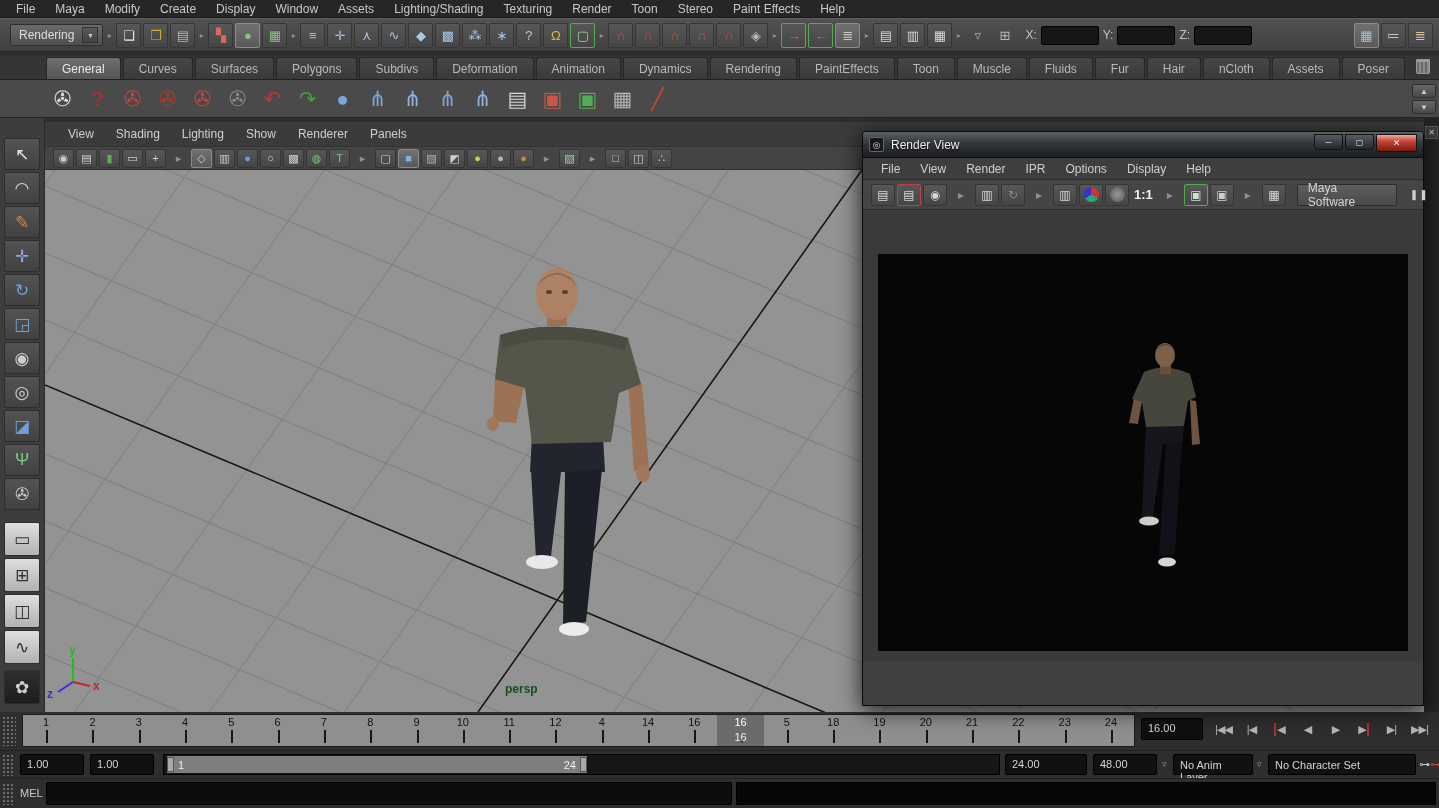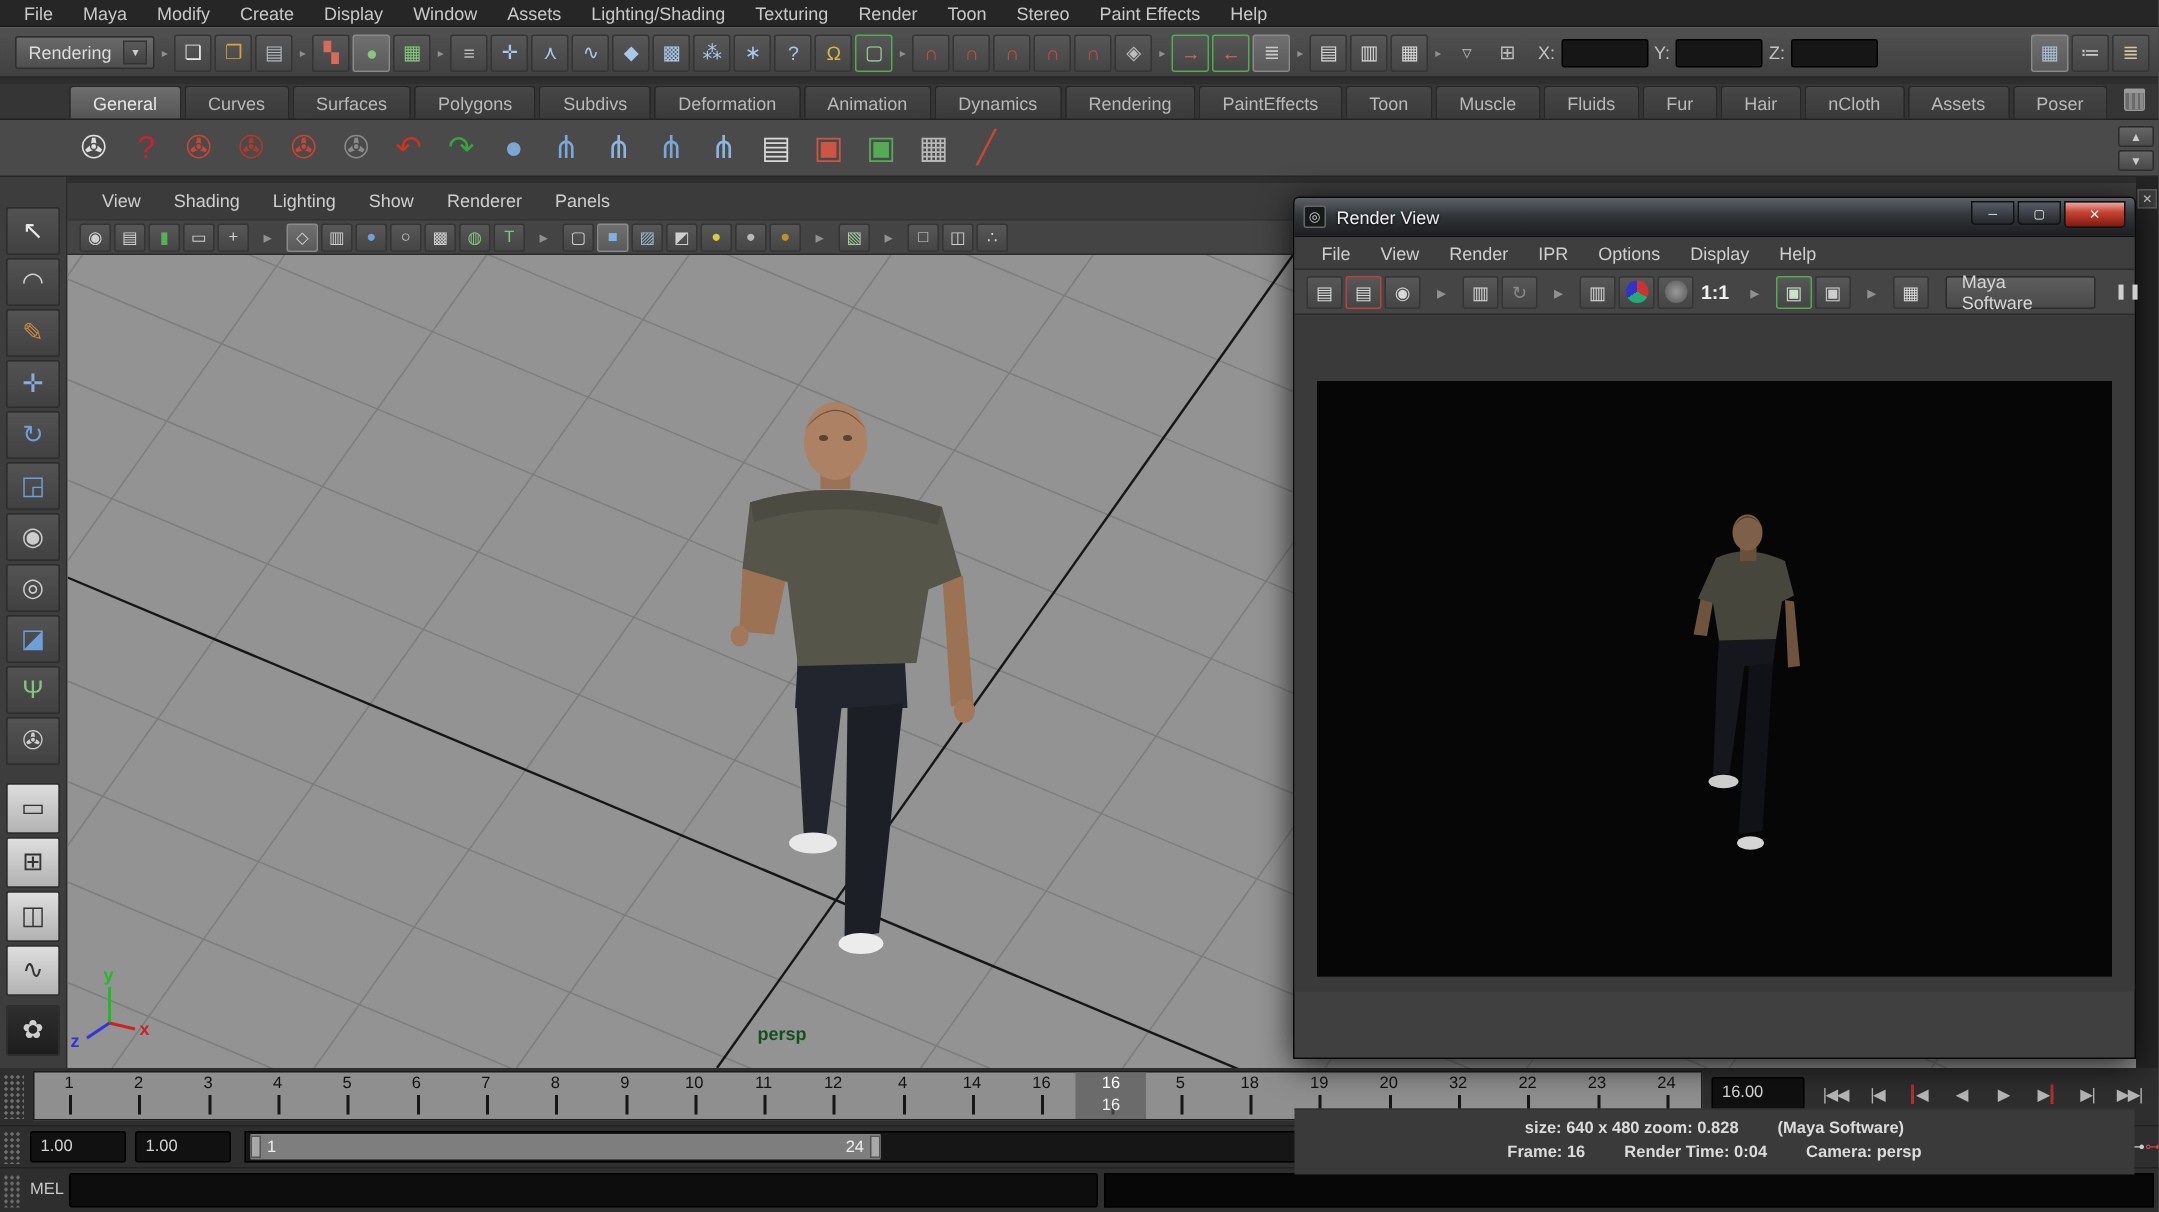--- a/index.html
+++ b/index.html
@@ -721,31 +721,20 @@
           <ellipse cx="289" cy="308" rx="9" ry="4.5" fill="#d5d5d5"></ellipse>
           <polygon points="256,144 264,147 260,170 251,169" fill="#6e543f"></polygon>
           <polygon points="312,146 318,147 322,190 314,191" fill="#6e543f"></polygon>
           <path d="M266,118 Q287,108 312,120 L318,143 L310,147 L306,172 L268,173 L264,148 L254,145 Z" fill="#47463d"></path>
           <rect x="282" y="110" width="11" height="10" fill="#6a503b"></rect>
           <ellipse cx="287" cy="101" rx="10" ry="12" fill="#7e6048"></ellipse>
           <path d="M278,97 Q287,85 297,97 Q292,90 287,90 Q282,90 278,97 Z" fill="#4e3a2b"></path>
         </g>
       </svg>
     </div>
-    <div class="rv-status">
-      <div class="row">
-        <span>size: 640 x 480 zoom: 0.828</span>
-        <span>(Maya Software)</span>
-      </div>
-      <div class="row">
-        <span>Frame: 16</span>
-        <span>Render Time: 0:04</span>
-        <span>Camera: persp</span>
-      </div>
-    </div>
   </div>
 </div>
 
 <div class="timeslider">
   <div class="ts-handle handle"></div>
   <div class="ruler">
       <div class="fcell">
       <span class="g">1</span>
         <span class="ftick"></span>
     </div>
@@ -820,21 +809,21 @@
     </div>
       <div class="fcell">
       <span class="g">19</span>
         <span class="ftick"></span>
     </div>
       <div class="fcell">
       <span class="g">20</span>
         <span class="ftick"></span>
     </div>
       <div class="fcell">
-      <span class="g">32</span>
+      <span class="g">21</span>
         <span class="ftick"></span>
     </div>
       <div class="fcell">
       <span class="g">22</span>
         <span class="ftick"></span>
     </div>
       <div class="fcell">
       <span class="g">23</span>
         <span class="ftick"></span>
     </div>

